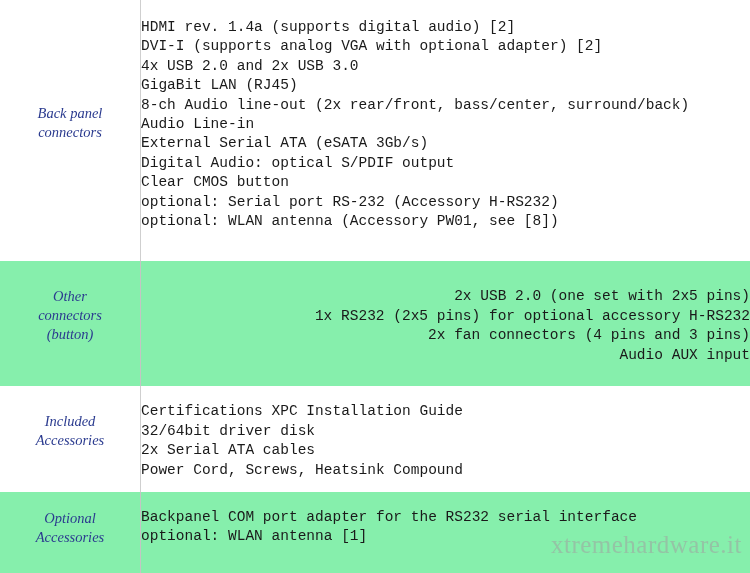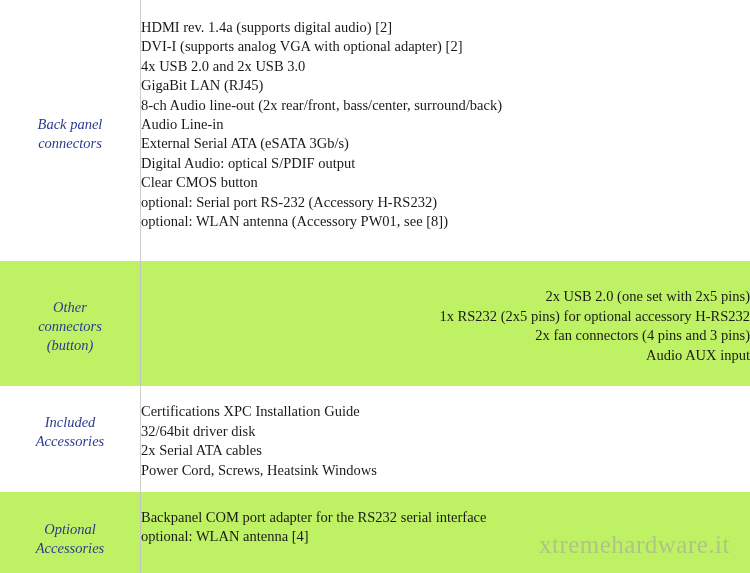--- a/index.html
+++ b/index.html
@@ -32,46 +32,45 @@
     font-family: "Liberation Serif", serif;
     font-size: 14.5px;
     line-height: 19px;
     padding-top: 0;
   }
   .label-inner {
     padding: 0 6px;
   }
   .value-cell {
     color: #1a1a1a;
-    font-family: Liberation Serif, serif;
+    font-family: Liberation Mono, monospace;
     font-size: 14.5px;
     line-height: 19.4px;
     padding-left: 14px;
     padding-right: 10px;
     border-left: 1px solid #c9c9c9;
   }
   .row-light td {
     background: #ffffff;
   }
   .row-shaded td {
-    background: #bef264;
+    background: #86efac;
   }
   .row-light .value-cell { border-left-color: #cfcfcf; }
   .row-shaded .value-cell { border-left-color: #c4c4c4; }
   .value-line {
     white-space: nowrap;
   }
   
   .label-cell .label-inner {
     display: block;
-    margin-top: 11px;
   }
   .watermark {
     position: absolute;
-    right: 20px;
+    right: 8px;
     bottom: 14px;
     font-family: "Liberation Serif", serif;
     font-size: 25px;
     color: rgba(160,160,160,0.55);
     letter-spacing: 0.5px;
     pointer-events: none;
     white-space: nowrap;
   }
 </style>
 </head>
@@ -117,46 +116,46 @@
           <div class="value-line">2x USB 2.0 (one set with 2x5 pins)</div>
           <div class="value-line">1x RS232 (2x5 pins) for optional accessory H-RS232</div>
           <div class="value-line">2x fan connectors (4 pins and 3 pins)</div>
           <div class="value-line">Audio AUX input</div>
         </div>
       </td>
     </tr>
 
     <tr class="row-light" style="height:93px;">
       <td class="label-cell">
-        <div class="label-inner" style="padding-top:16px;">
+        <div class="label-inner" style="padding-top:26px;">
           <div>Included</div>
           <div>Accessories</div>
         </div>
       </td>
       <td class="value-cell">
         <div style="padding-top:16px;">
           <div class="value-line">Certifications XPC Installation Guide</div>
           <div class="value-line">32/64bit driver disk</div>
           <div class="value-line">2x Serial ATA cables</div>
-          <div class="value-line">Power Cord, Screws, Heatsink Windows</div>
+          <div class="value-line">Power Cord, Screws, Heatsink Compound</div>
         </div>
       </td>
     </tr>
 
     <tr class="row-shaded" style="height:72px;">
       <td class="label-cell">
         <div class="label-inner" style="padding-top:17px;">
           <div>Optional</div>
           <div>Accessories</div>
         </div>
       </td>
       <td class="value-cell">
         <div style="padding-top:16px;">
           <div class="value-line">Backpanel COM port adapter for the RS232 serial interface</div>
-          <div class="value-line">optional: WLAN antenna [4]</div>
+          <div class="value-line">optional: WLAN antenna [1]</div>
         </div>
       </td>
     </tr>
 
 
   </tbody>
 </table>
 
 <div class="watermark">xtremehardware.it</div>
 

